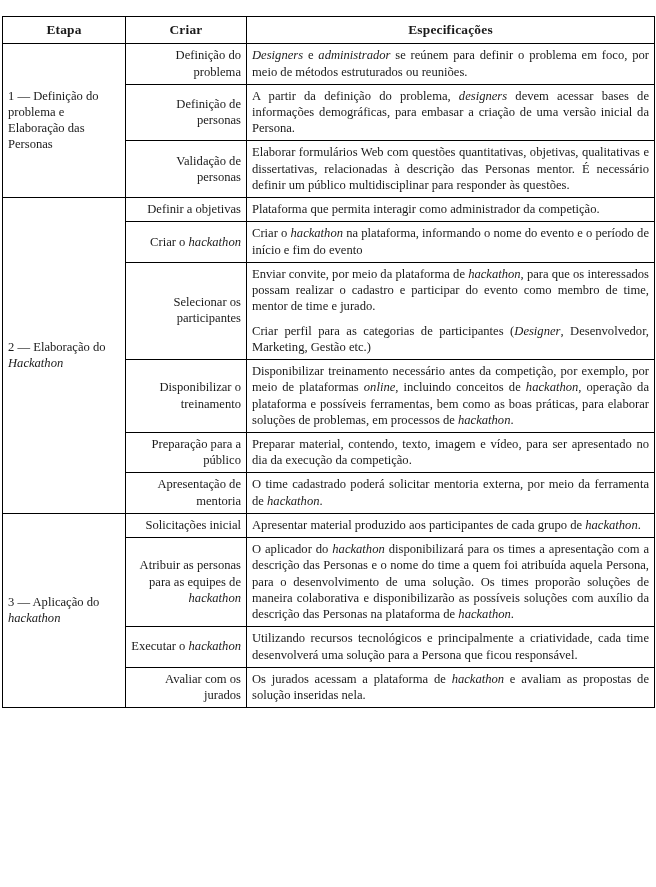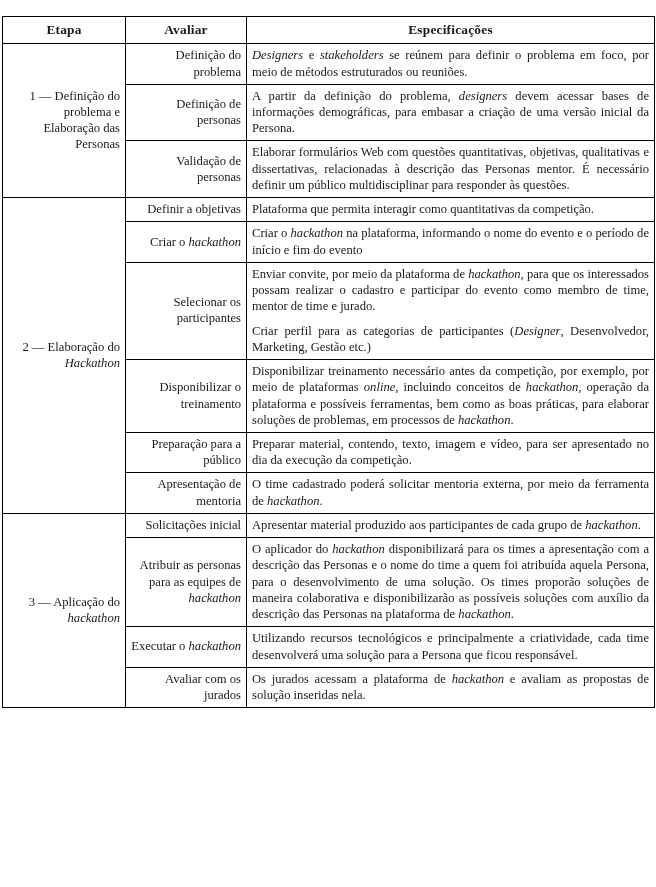--- a/index.html
+++ b/index.html
@@ -39,21 +39,21 @@
     line-height: 1.29;
   }
   table.spec-table thead th {
     text-align: center;
     font-weight: bold;
     font-size: 13.4px;
     padding: 4px 5px 5px 5px;
     letter-spacing: 0.2px;
   }
   td.etapa-cell {
-    text-align: right;
+    text-align: left;
     padding-left: 6px;
     padding-right: 3px;
   }
   td.passos-cell {
     text-align: right;
     padding-left: 6px;
     padding-right: 3px;
   }
   td.espec-cell {
     text-align: justify;
@@ -76,49 +76,49 @@
 <div class="table-wrap">
   <table class="spec-table">
     <colgroup>
       <col class="c-etapa">
       <col class="c-passos">
       <col class="c-espec">
     </colgroup>
     <thead>
       <tr>
         <th>Etapa</th>
-        <th>Avaliar</th>
+        <th>Criar</th>
         <th>Especificações</th>
       </tr>
     </thead>
     <tbody id="table-body">
         <tr>
           <td class="etapa-cell" rowspan="3">1 — Definição do problema e Elaboração das Personas</td>
           <td class="passos-cell">Definição do problema</td>
           <td class="espec-cell">
-            <p><i>Designers</i> e <i>stakeholders</i> se reúnem para definir o problema em foco, por meio de métodos estruturados ou reuniões.</p>
+            <p><i>Designers</i> e <i>administrador</i> se reúnem para definir o problema em foco, por meio de métodos estruturados ou reuniões.</p>
           </td>
         </tr>
         <tr>
           <td class="passos-cell">Definição de personas</td>
           <td class="espec-cell">
             <p>A partir da definição do problema, <i>designers</i> devem acessar bases de informações demográficas, para embasar a criação de uma versão inicial da Persona.</p>
           </td>
         </tr>
         <tr>
           <td class="passos-cell">Validação de personas</td>
           <td class="espec-cell">
             <p>Elaborar formulários Web com questões quantitativas, objetivas, qualitativas e dissertativas, relacionadas à descrição das Personas mentor. É necessário definir um público multidisciplinar para responder às questões.</p>
           </td>
         </tr>
         <tr>
           <td class="etapa-cell" rowspan="6">2 — Elaboração do <i>Hackathon</i></td>
           <td class="passos-cell">Definir a objetivas</td>
           <td class="espec-cell">
-            <p>Plataforma que permita interagir como quantitativas da competição.</p>
+            <p>Plataforma que permita interagir como administrador da competição.</p>
           </td>
         </tr>
         <tr>
           <td class="passos-cell">Criar o <i>hackathon</i></td>
           <td class="espec-cell">
             <p>Criar o <i>hackathon</i> na plataforma, informando o nome do evento e o período de início e fim do evento</p>
           </td>
         </tr>
         <tr>
           <td class="passos-cell">Selecionar os participantes</td>

